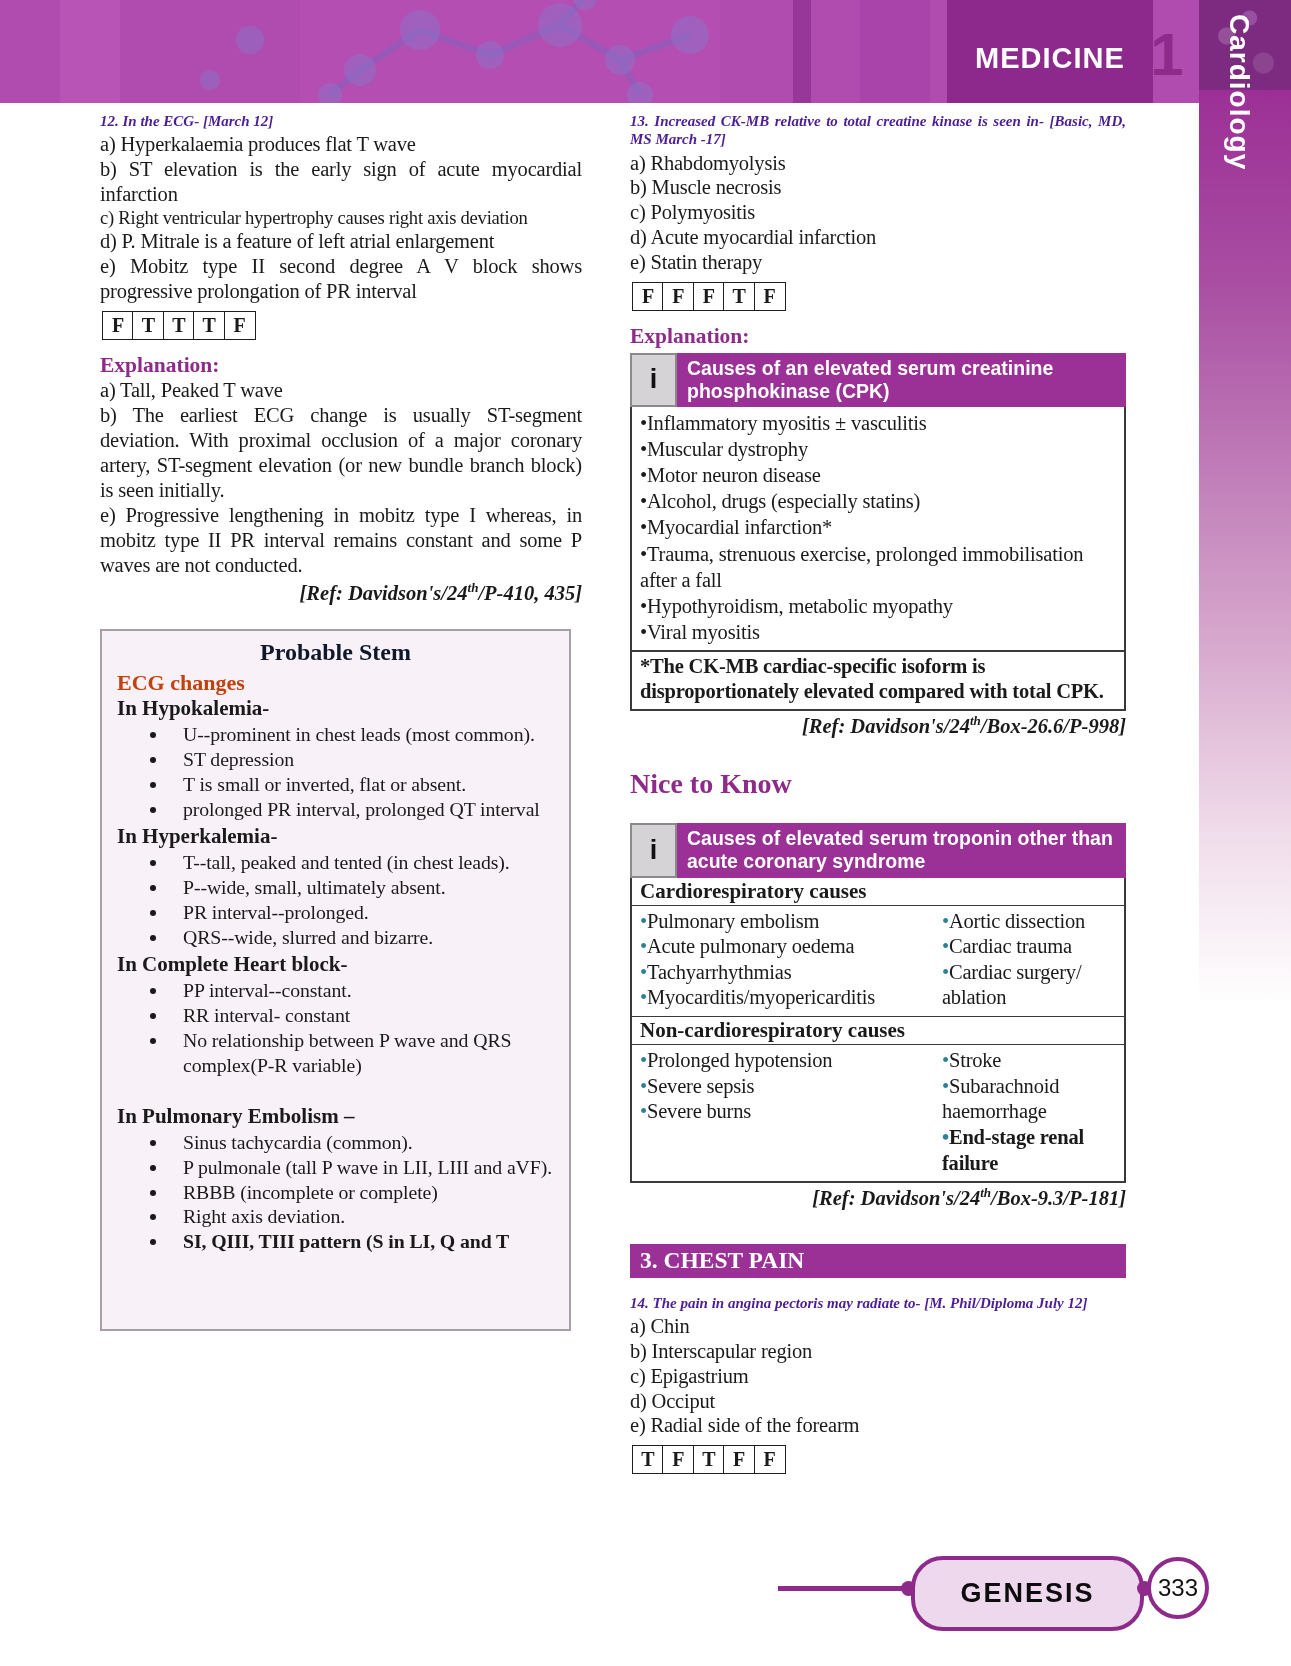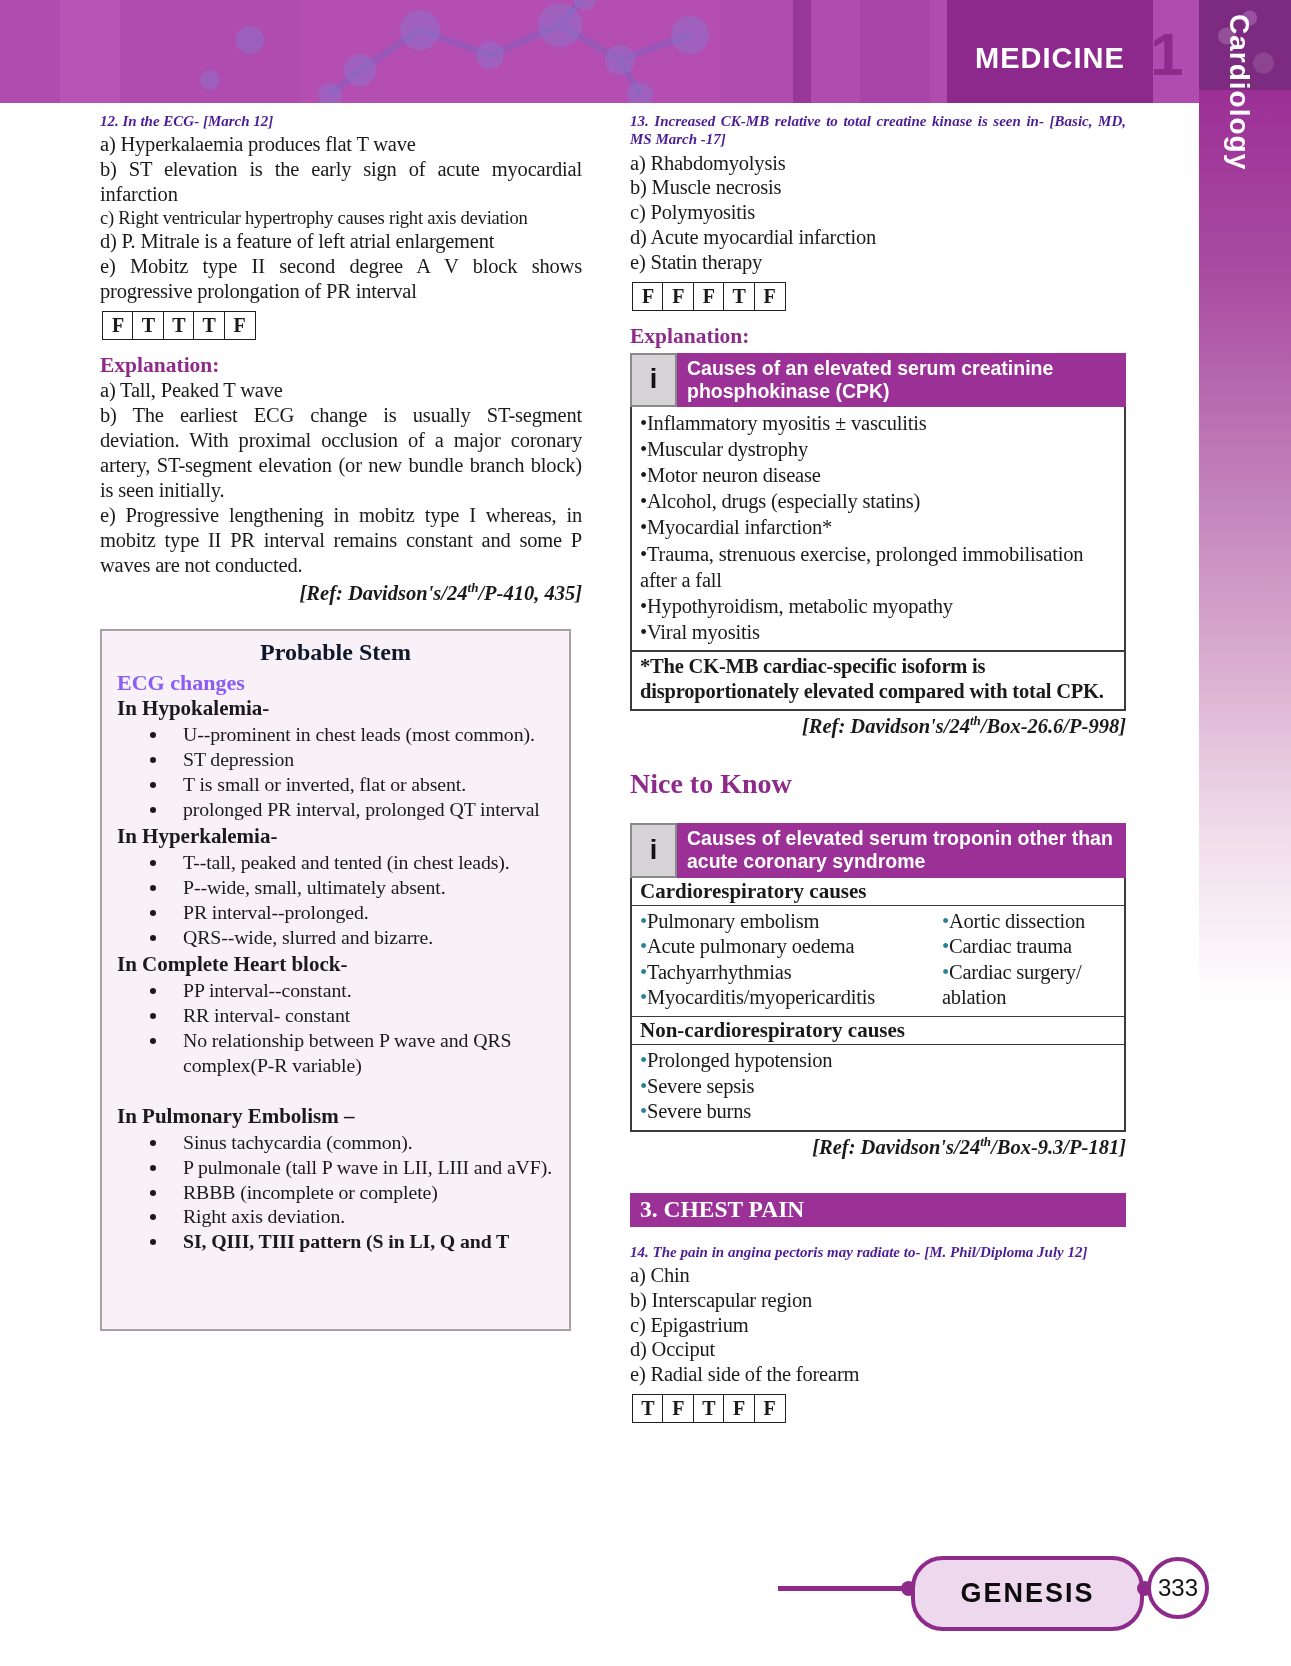--- a/index.html
+++ b/index.html
@@ -44,21 +44,21 @@
 
   .exp-head { color:#8e2b8a; font-weight:bold; font-size:21.5px; margin-top:13px; }
   .exp-p { font-size:20.5px; line-height:1.22; text-align:justify; letter-spacing:-0.2px; }
   .ref { text-align:right; font-weight:bold; font-style:italic; font-size:20.5px; margin-top:2px; }
   .ref sup { font-size:13px; }
 
   
   .ps-box { margin-top:25px; width:471px; height:702px; background:#f8f1f8; border:2px solid #a8a0a8;
             padding:8px 15px 0 15px; overflow:hidden; }
   .ps-title { text-align:center; color:#0f172a; font-weight:bold; font-size:24px; margin-bottom:4px; }
-  .ps-sub { color:#8b5cf6; font-weight:bold; font-size:22px; }
+  .ps-sub { color:#c2410c; font-weight:bold; font-size:22px; }
   .ps-h { font-weight:bold; font-size:21px; }
   .ps-h.gap { margin-top:26px; }
   .ps-list { list-style:disc outside; padding-left:52px; margin:1px 0 2px 0; }
   .ps-list li { font-size:19.8px; line-height:1.26; letter-spacing:-0.1px; padding-left:14px; }
   .ps-list li.bold { font-weight:bold; }
 
   
   .info-table { margin-top:4px; }
   .info-header { display:flex; align-items:stretch; }
   .i-cell { width:47px; background:#d5d3d5; border:2px solid #8a8a8a; color:#111;
@@ -279,20 +279,25 @@
             <li>Cardiac surgery/ ablation</li>
           </ul>
       </div>
       <div class="trop-sec-h mid">Non-cardiorespiratory causes</div>
       <div class="trop-row">
         <ul class="teal-list trop-left">
             <li>Prolonged hypotension</li>
             <li>Severe sepsis</li>
             <li>Severe burns</li>
           </ul>
+        <ul class="teal-list trop-right">
+            <li>Stroke</li>
+            <li>Subarachnoid haemorrhage</li>
+            <li class="bold">End-stage renal failure</li>
+          </ul>
       </div>
     </div>
   </div>
   <div class="ref">
     <span>[Ref: Davidson's/24</span><sup>th</sup><span>/Box-9.3/P-181]</span>
   </div>
 
   <div class="section-bar">3. CHEST PAIN</div>
 
   <div class="q-title q14-title">14. The pain in angina pectoris may radiate to- [M. Phil/Diploma July 12]</div>

